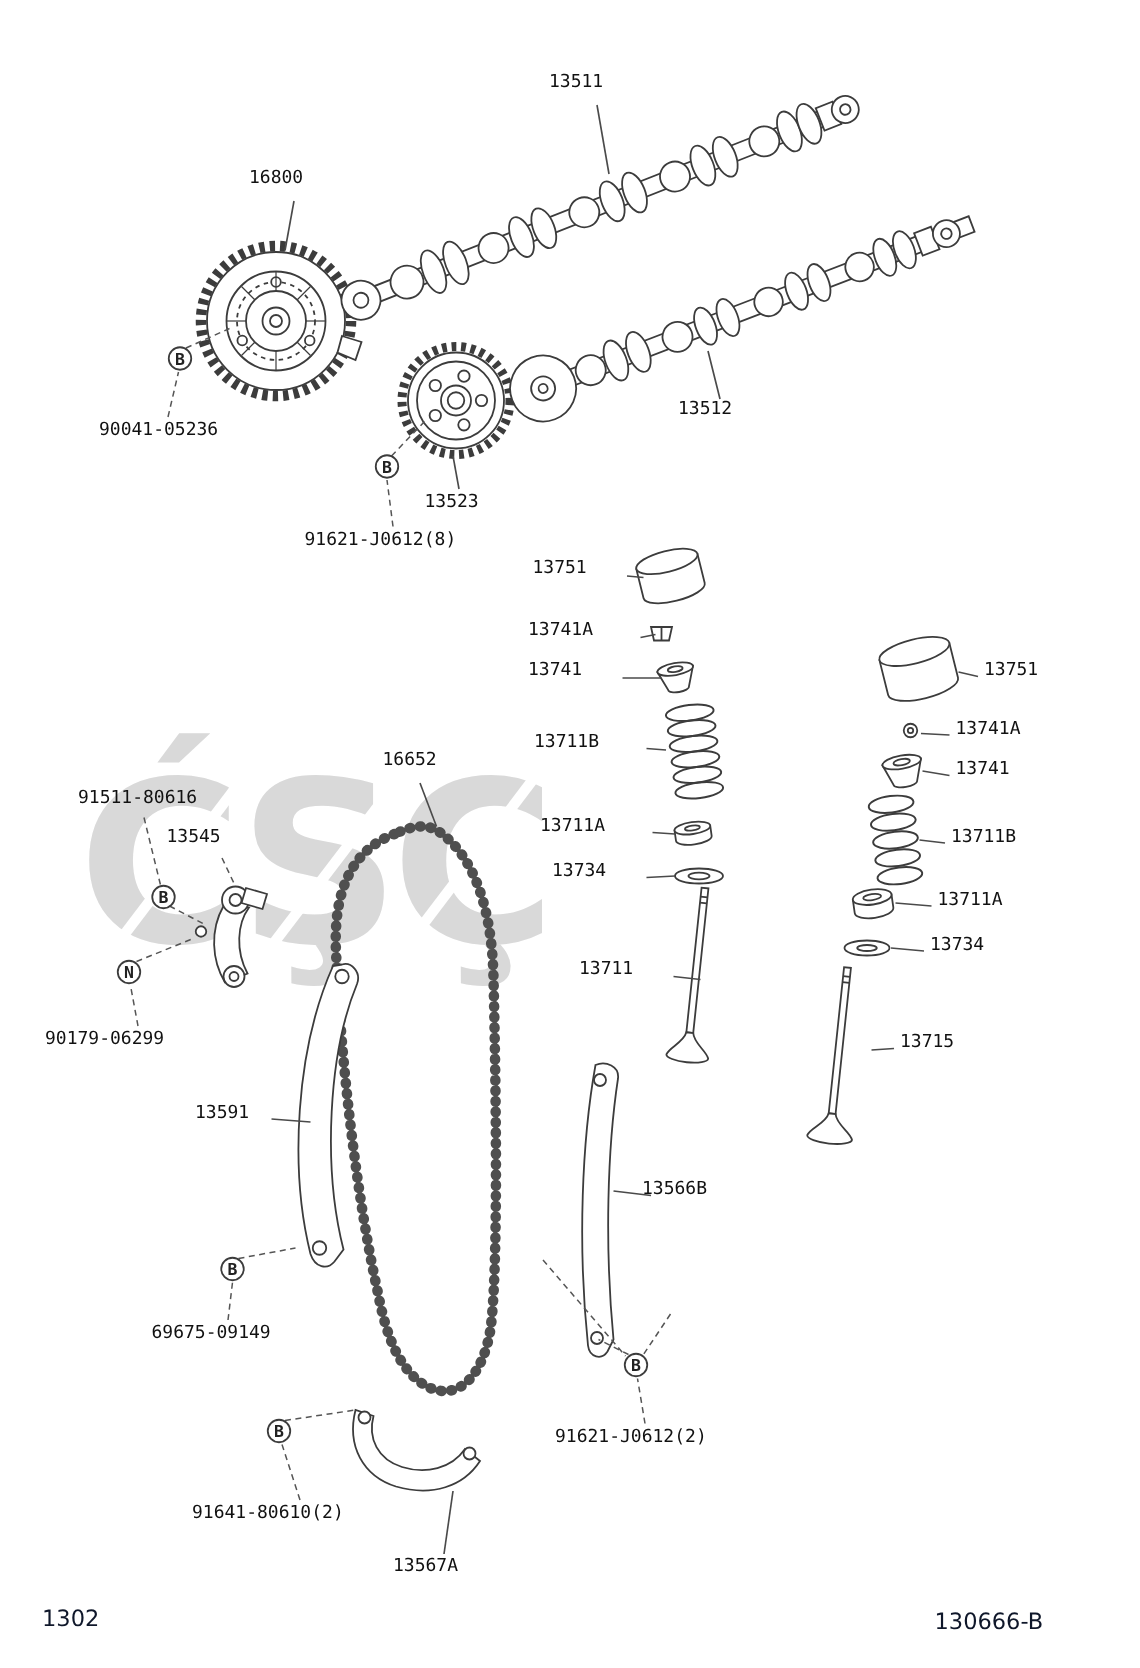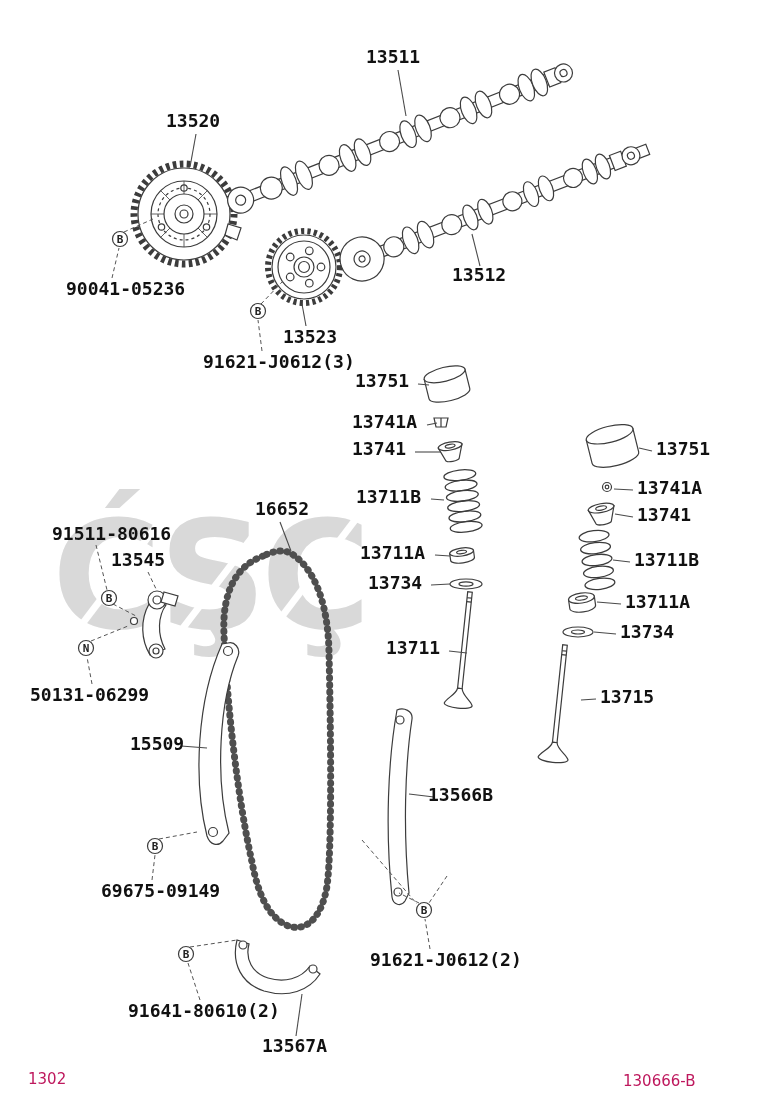--- a/index.html
+++ b/index.html
@@ -1,21 +1,21 @@
 <!DOCTYPE html>
 <html><head>
 <meta charset="utf-8">
 <style>
   html,body{margin:0;padding:0;background:#ffffff;}
   .page{position:relative;width:760px;height:1112px;background:#ffffff;overflow:hidden;
         font-family:"DejaVu Sans Mono",monospace;}
   .art{position:absolute;left:0;top:0;z-index:1;}
-  .part-label{position:absolute;z-index:2;font-weight:bold;font-size:18px;line-height:1;
+  .part-label{position:absolute;z-index:2;font-weight:normal;font-size:12px;line-height:1;
         color:#111;white-space:nowrap;letter-spacing:0px;}
-  .footer{position:absolute;z-index:2;font-family:"DejaVu Sans",sans-serif;font-size:15px;color:#be185d;}
+  .footer{position:absolute;z-index:2;font-family:"DejaVu Sans",sans-serif;font-size:15px;color:#0f172a;}
   
   .part{fill:#ffffff;stroke:#3c3c3c;stroke-width:1.2;}
   .coil{fill:none;stroke:#3c3c3c;stroke-width:1.3;}
   .ln{stroke:#4a4a4a;stroke-width:1.1;}
   .dl{stroke:#555555;stroke-width:1;stroke-dasharray:4 3;}
   .co-circle{fill:#ffffff;stroke:#3c3c3c;stroke-width:1.2;}
   .co-text{font-family:"DejaVu Sans Mono",monospace;font-weight:bold;font-size:11px;fill:#222;text-anchor:middle;}
   .wm-text{font-family:"DejaVu Sans",sans-serif;font-weight:bold;font-size:150px;fill:#c9c9c9;opacity:0.7;letter-spacing:-6px;}
   .wm-slash{stroke:#ffffff;stroke-width:7;}
   .hatch{stroke:#3c3c3c;stroke-width:0.8;}
@@ -310,44 +310,44 @@
       <text class="co-text" x="424" y="914">B</text>
     </g>
     <g>
       <circle class="co-circle" cx="186" cy="954" r="7.5"></circle>
       <text class="co-text" x="186" y="958">B</text>
     </g>
   </g>
 </svg>
 
 <div class="part-label" style="left:366px;top:48px">13511</div>
-<div class="part-label" style="left:166px;top:112px">13520</div>
+<div class="part-label" style="left:166px;top:112px">16800</div>
 <div class="part-label" style="left:66px;top:280px">90041-05236</div>
 <div class="part-label" style="left:452px;top:266px">13512</div>
 <div class="part-label" style="left:283px;top:328px">13523</div>
-<div class="part-label" style="left:203px;top:353px">91621-J0612(3)</div>
+<div class="part-label" style="left:203px;top:353px">91621-J0612(8)</div>
 <div class="part-label" style="left:355px;top:372px">13751</div>
 <div class="part-label" style="left:352px;top:413px">13741A</div>
 <div class="part-label" style="left:352px;top:440px">13741</div>
 <div class="part-label" style="left:356px;top:488px">13711B</div>
 <div class="part-label" style="left:360px;top:544px">13711A</div>
 <div class="part-label" style="left:368px;top:574px">13734</div>
 <div class="part-label" style="left:386px;top:639px">13711</div>
 <div class="part-label" style="left:656px;top:440px">13751</div>
 <div class="part-label" style="left:637px;top:479px">13741A</div>
 <div class="part-label" style="left:637px;top:506px">13741</div>
 <div class="part-label" style="left:634px;top:551px">13711B</div>
 <div class="part-label" style="left:625px;top:593px">13711A</div>
 <div class="part-label" style="left:620px;top:623px">13734</div>
 <div class="part-label" style="left:600px;top:688px">13715</div>
 <div class="part-label" style="left:255px;top:500px">16652</div>
 <div class="part-label" style="left:52px;top:525px">91511-80616</div>
 <div class="part-label" style="left:111px;top:551px">13545</div>
-<div class="part-label" style="left:30px;top:686px">50131-06299</div>
-<div class="part-label" style="left:130px;top:735px">15509</div>
+<div class="part-label" style="left:30px;top:686px">90179-06299</div>
+<div class="part-label" style="left:130px;top:735px">13591</div>
 <div class="part-label" style="left:101px;top:882px">69675-09149</div>
 <div class="part-label" style="left:428px;top:786px">13566B</div>
 <div class="part-label" style="left:370px;top:951px">91621-J0612(2)</div>
 <div class="part-label" style="left:128px;top:1002px">91641-80610(2)</div>
 <div class="part-label" style="left:262px;top:1037px">13567A</div>
 
 <div class="footer" style="left:28px;top:1070px">1302</div>
 <div class="footer" style="left:623px;top:1072px">130666-B</div>
 
 </div>

